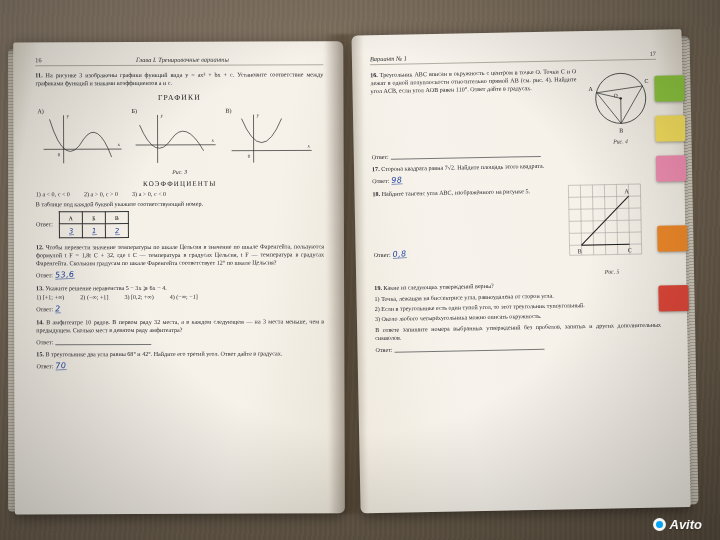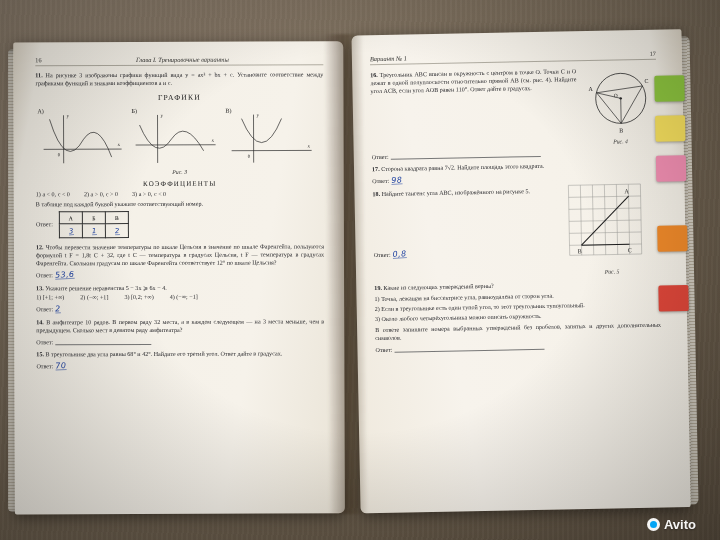--- a/index.html
+++ b/index.html
@@ -82,24 +82,24 @@
     letter-spacing:.4px;
     display:inline-block;transform:rotate(-3deg);
     text-decoration:underline;text-decoration-color:rgba(28,63,160,.5);
   }
   .ansline{display:inline-block;border-bottom:1px solid #777;width:96px;height:7px;vertical-align:-1px;}
   .ansline.lg{width:150px;}
   svg{display:block;}
   .graphbox{margin-top:3px;}
   
   #avito{
-    position:absolute;right:24px;bottom:8px;
+    position:absolute;right:18px;bottom:8px;
     display:flex;align-items:center;gap:4px;
     color:#fff;font-family:"Liberation Sans",sans-serif;font-size:13px;font-weight:bold;
-    opacity:.95;text-shadow:0 1px 2px rgba(0,0,0,.4);
+    opacity:.95;text-shadow:0 1px 2px rgba(0,0,0,.4);font-style:italic;
   }
   #avito .dot{width:13px;height:13px;border-radius:50%;background:#fff;display:inline-block;position:relative;}
   #avito .dot:after{content:"";position:absolute;left:3px;top:3px;width:7px;height:7px;border-radius:50%;background:#0af;}
   .vig{position:absolute;inset:0;pointer-events:none;
     background:radial-gradient(ellipse at 50% 45%, rgba(255,255,255,0) 45%, rgba(0,0,0,.28) 100%);}
 </style>
 </head>
 <body>
 
 <div id="desk"></div>

